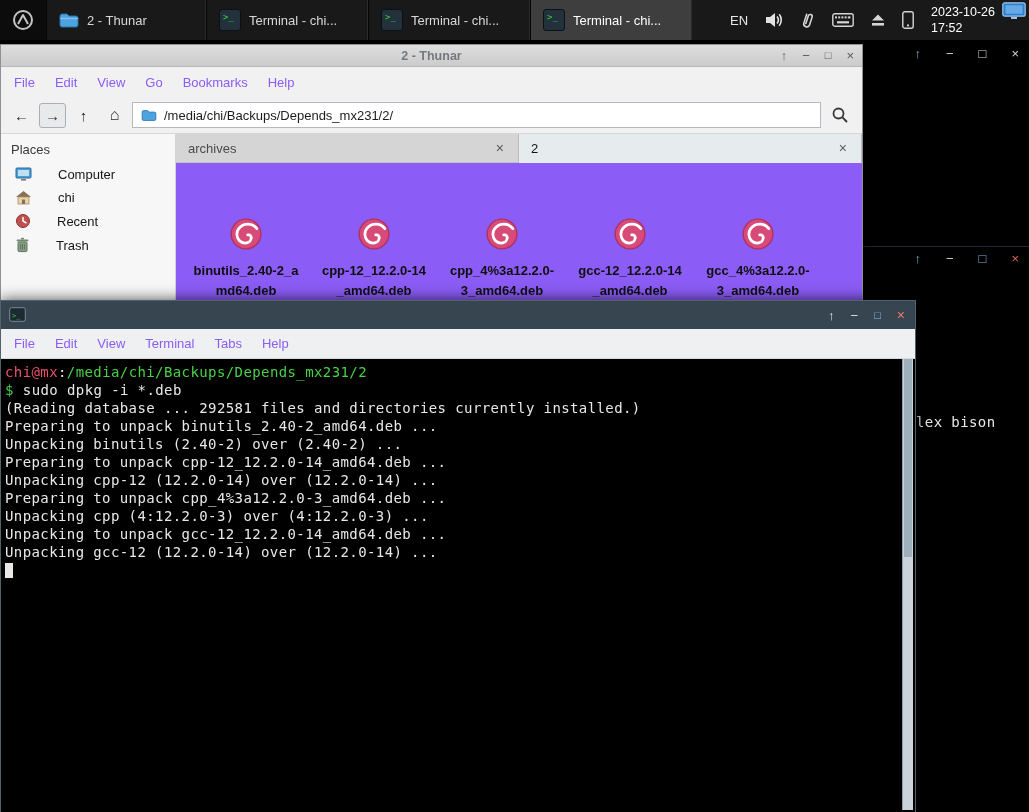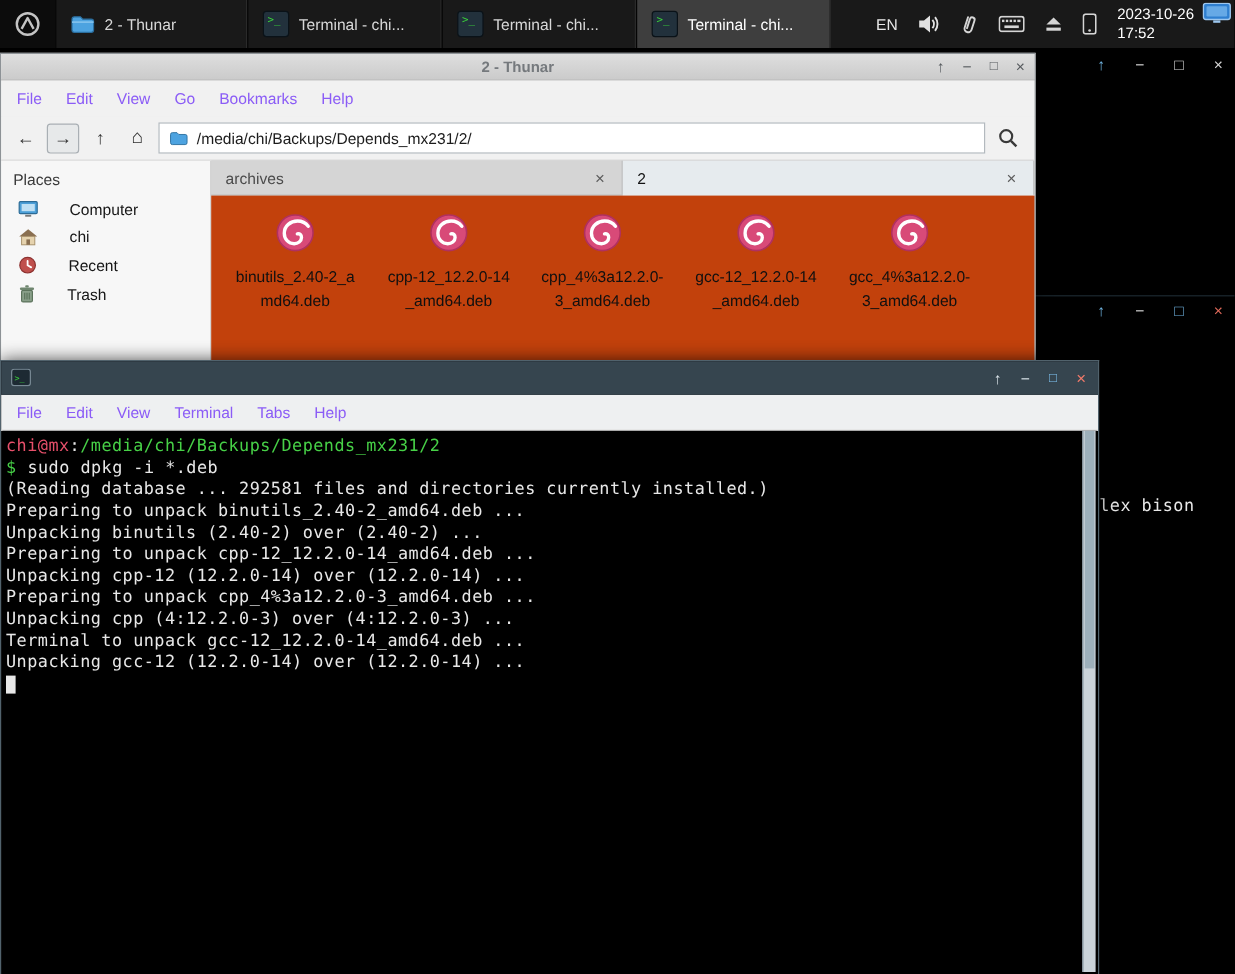--- a/index.html
+++ b/index.html
@@ -48,21 +48,21 @@
   .t-body { display:flex; height:167px; }
   .t-side { width:175px; background:#f7f7f7; border-right:1px solid #d4d4d4; padding-top:5px; }
   .places-h { font-size:13px; color:#3a3a3a; padding:3px 10px 6px 10px; }
   .place { display:flex; align-items:center; gap:26px; padding:4px 14px; font-size:13px; color:#161616; }
   .t-main { flex:1; display:flex; flex-direction:column; min-width:0; }
   .t-tabs { height:29px; display:flex; background:#c8c8c8; }
   .tab { flex:1; display:flex; align-items:center; padding:0 12px; font-size:13px; background:#d5d5d5; border-right:1px solid #bcbcbc; border-bottom:1px solid #c2c2c2; color:#4b4b4b;gap:24px; }
   .tab.active { background:#e6ebee; color:#121212; border-bottom:1px solid #e6ebee; }
   .tab-label { flex:1; text-align:left; white-space:nowrap; overflow:hidden; }
   .tab-close { color:#5c5c5c; font-size:14px; padding:0 2px; }
-  .t-files { flex:1; background:#c2410c; display:flex; align-items:flex-start; padding:10px 4px 0 6px; }
+  .t-files { flex:1; background:#8b5cf6; display:flex; align-items:flex-end; padding:10px 4px 0 6px;font-weight:bold; }
   .file { width:128px; display:flex; flex-direction:column; align-items:center; }
   .file-label { font-size:13px; color:#101010; line-height:20px; text-align:center; white-space:nowrap; }
   .deb-icon { margin-bottom:6px; }
 
   
   .term { position:absolute; left:0; top:300px; width:916px; height:512px; background:#000; border:1px solid #51626c; border-bottom:none; box-shadow:0 0 14px rgba(0,0,0,.7); z-index:3; }
   .term-title { position:relative; height:28px; background:#36454f; display:flex; align-items:center; justify-content:center; }
   .term-title-text { font-size:13px; color:#fdfdfd; }
   .term-title-icon { position:absolute; left:8px; top:6px; }
   .term-controls { position:absolute; right:10px; top:0; height:100%; display:flex; align-items:center; gap:16px; }
@@ -342,21 +342,21 @@
     <div class="term-view">
       <div class="tline"><span class="c-user">chi@mx</span><span class="c-white">:</span><span class="c-green">/media/chi/Backups/Depends_mx231/2</span></div>
       <div class="tline"><span class="c-green">$</span><span class="c-white cmd">sudo dpkg -i *.deb</span></div>
       <div class="tline">(Reading database ... 292581 files and directories currently installed.)</div>
       <div class="tline">Preparing to unpack binutils_2.40-2_amd64.deb ...</div>
       <div class="tline">Unpacking binutils (2.40-2) over (2.40-2) ...</div>
       <div class="tline">Preparing to unpack cpp-12_12.2.0-14_amd64.deb ...</div>
       <div class="tline">Unpacking cpp-12 (12.2.0-14) over (12.2.0-14) ...</div>
       <div class="tline">Preparing to unpack cpp_4%3a12.2.0-3_amd64.deb ...</div>
       <div class="tline">Unpacking cpp (4:12.2.0-3) over (4:12.2.0-3) ...</div>
-      <div class="tline">Terminal to unpack gcc-12_12.2.0-14_amd64.deb ...</div>
+      <div class="tline">Unpacking to unpack gcc-12_12.2.0-14_amd64.deb ...</div>
       <div class="tline">Unpacking gcc-12 (12.2.0-14) over (12.2.0-14) ...</div>
       <div class="cursor"></div>
     </div>
     <div class="term-scroll">
       <div class="term-thumb"></div>
     </div>
   </div>
 
 </div>
 

